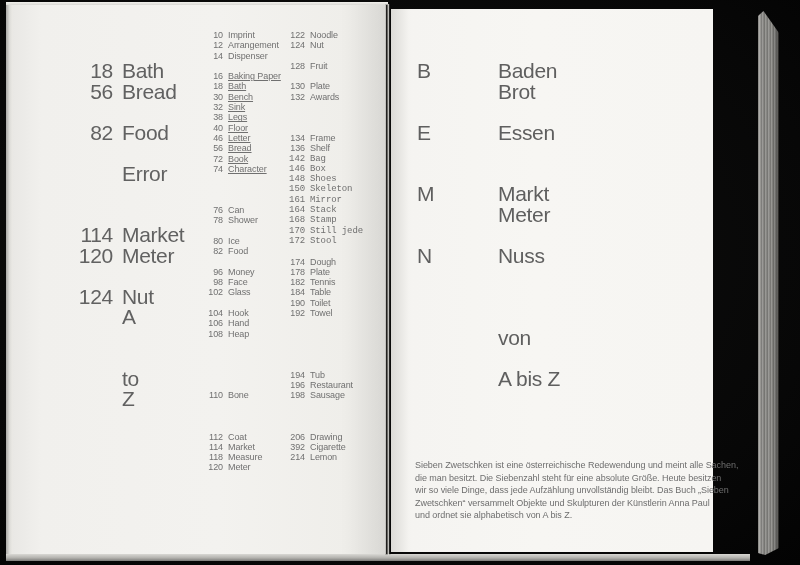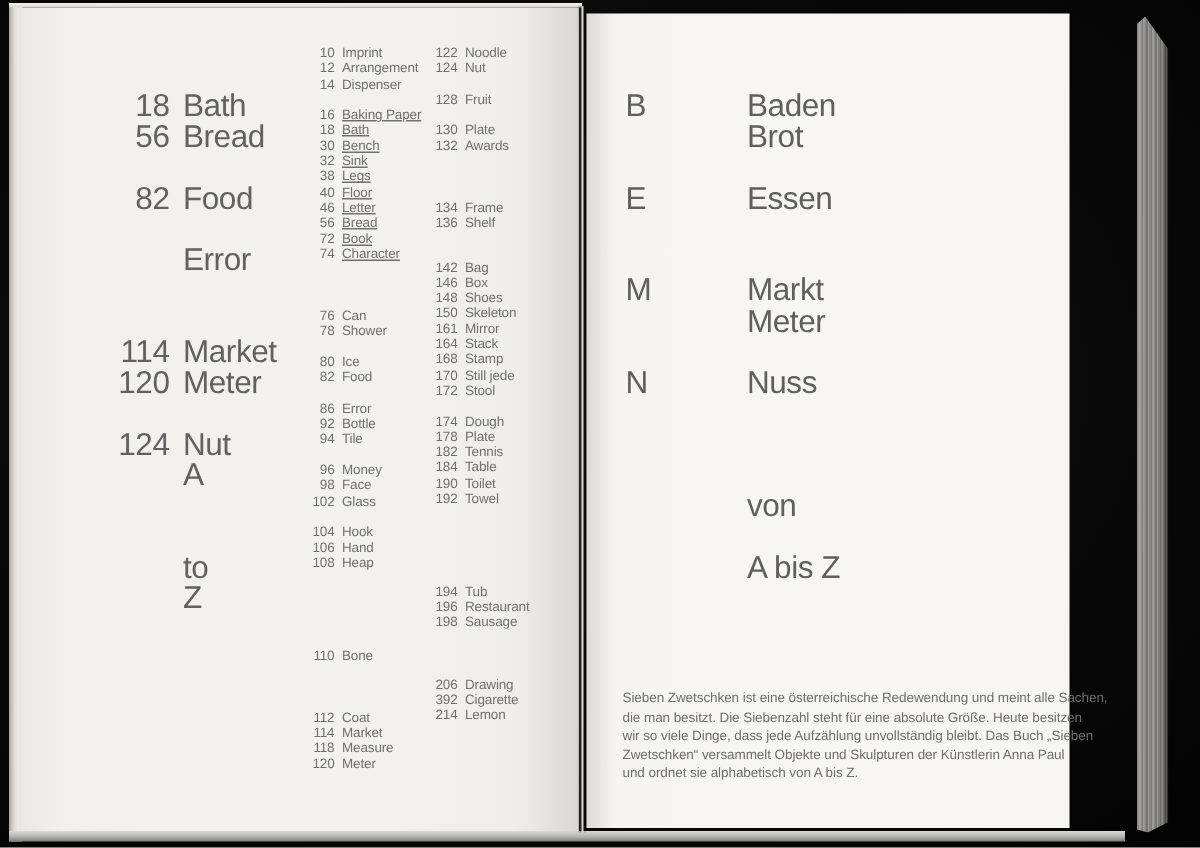--- a/index.html
+++ b/index.html
@@ -123,25 +123,20 @@
         </div>
         <div class="idx-group" style="margin-top: 30.9px;">
           <div class="idx-row"><span class="idx-num">76</span><span class="idx-name">Can</span></div>
           <div class="idx-row"><span class="idx-num">78</span><span class="idx-name">Shower</span></div>
         </div>
         <div class="idx-group" style="margin-top: 10.3px;">
           <div class="idx-row"><span class="idx-num">80</span><span class="idx-name">Ice</span></div>
           <div class="idx-row"><span class="idx-num">82</span><span class="idx-name">Food</span></div>
         </div>
         <div class="idx-group" style="margin-top: 10.3px;">
-          <div class="idx-row"><span class="idx-num">86</span><span class="idx-name">Error</span></div>
-          <div class="idx-row"><span class="idx-num">92</span><span class="idx-name">Bottle</span></div>
-          <div class="idx-row"><span class="idx-num">94</span><span class="idx-name">Tile</span></div>
-        </div>
-        <div class="idx-group" style="margin-top: 10.3px;">
           <div class="idx-row"><span class="idx-num">96</span><span class="idx-name">Money</span></div>
           <div class="idx-row"><span class="idx-num">98</span><span class="idx-name">Face</span></div>
           <div class="idx-row"><span class="idx-num">102</span><span class="idx-name">Glass</span></div>
         </div>
         <div class="idx-group" style="margin-top: 10.3px;">
           <div class="idx-row"><span class="idx-num">104</span><span class="idx-name">Hook</span></div>
           <div class="idx-row"><span class="idx-num">106</span><span class="idx-name">Hand</span></div>
           <div class="idx-row"><span class="idx-num">108</span><span class="idx-name">Heap</span></div>
         </div>
         <div class="idx-group" style="margin-top: 51.5px;">
@@ -163,21 +158,21 @@
           <div class="idx-row"><span class="idx-num">128</span><span class="idx-name">Fruit</span></div>
         </div>
         <div class="idx-group" style="margin-top: 10.3px;">
           <div class="idx-row"><span class="idx-num">130</span><span class="idx-name">Plate</span></div>
           <div class="idx-row"><span class="idx-num">132</span><span class="idx-name">Awards</span></div>
         </div>
         <div class="idx-group" style="margin-top: 30.9px;">
           <div class="idx-row"><span class="idx-num">134</span><span class="idx-name">Frame</span></div>
           <div class="idx-row"><span class="idx-num">136</span><span class="idx-name">Shelf</span></div>
         </div>
-        <div class="idx-group" style="margin-top: 19px;">
+        <div class="idx-group" style="margin-top: 0; font-family: Liberation Mono, monospace;">
           <div class="idx-row"><span class="idx-num">142</span><span class="idx-name">Bag</span></div>
           <div class="idx-row"><span class="idx-num">146</span><span class="idx-name">Box</span></div>
           <div class="idx-row"><span class="idx-num">148</span><span class="idx-name">Shoes</span></div>
           <div class="idx-row"><span class="idx-num">150</span><span class="idx-name">Skeleton</span></div>
           <div class="idx-row"><span class="idx-num">161</span><span class="idx-name">Mirror</span></div>
           <div class="idx-row"><span class="idx-num">164</span><span class="idx-name">Stack</span></div>
           <div class="idx-row"><span class="idx-num">168</span><span class="idx-name">Stamp</span></div>
           <div class="idx-row"><span class="idx-num">170</span><span class="idx-name">Still jede</span></div>
           <div class="idx-row"><span class="idx-num">172</span><span class="idx-name">Stool</span></div>
         </div>

